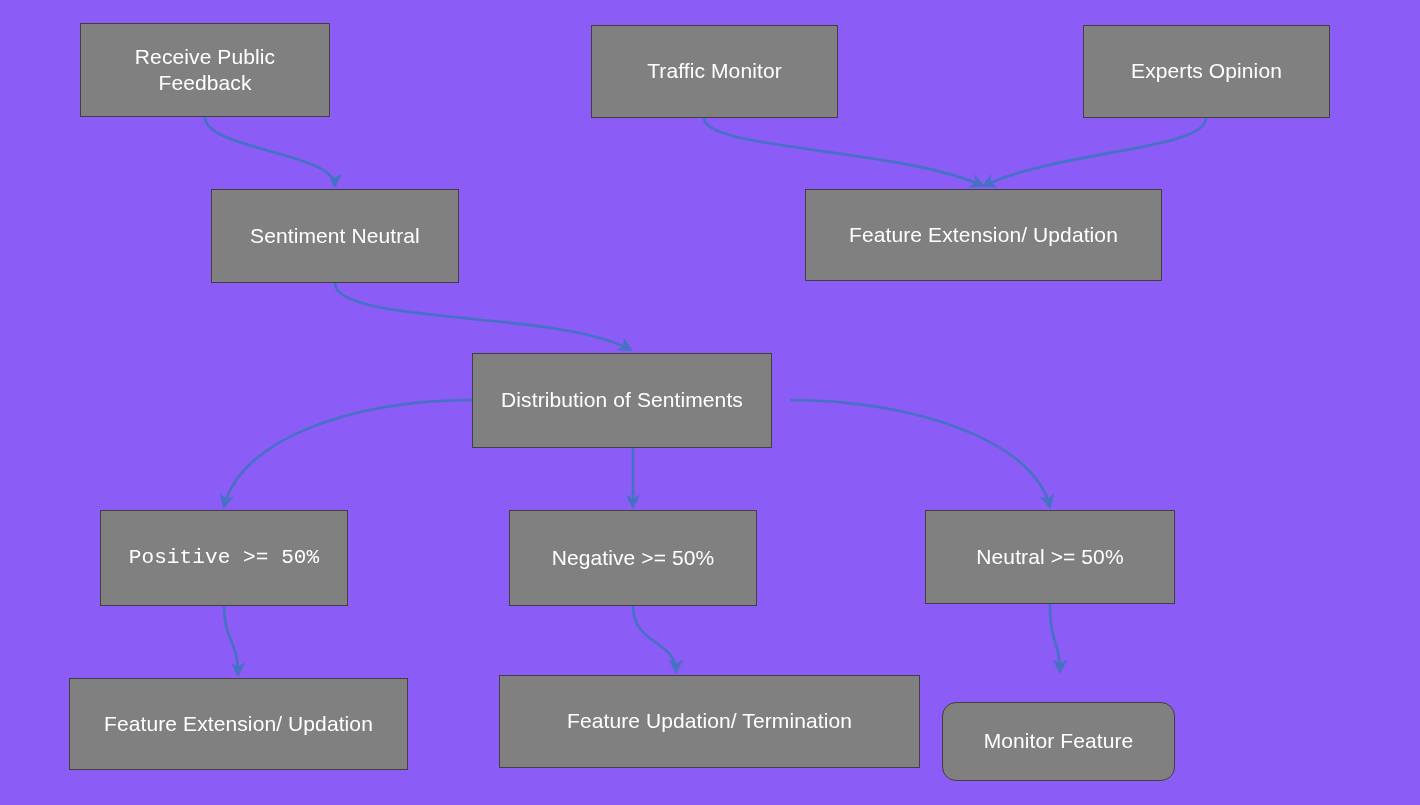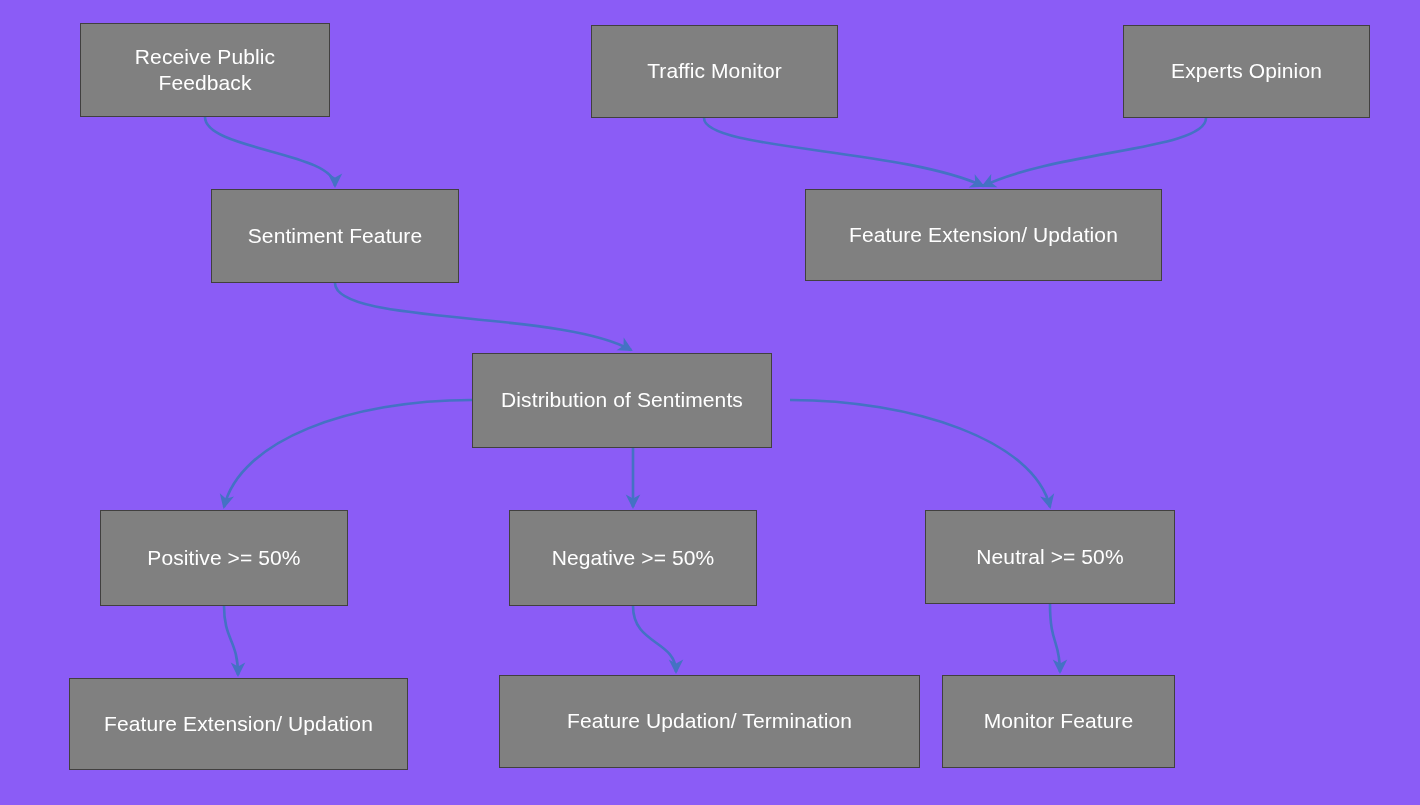--- a/index.html
+++ b/index.html
@@ -68,25 +68,25 @@
         <path d="M 224,606 C 224,640 238,640 238,675" fill="none" stroke="#4472c4" stroke-width="2.6" stroke-linecap="butt" marker-end="url(#arrowhead)"></path>
         <path d="M 633,606 C 633,645 676,640 676,672" fill="none" stroke="#4472c4" stroke-width="2.6" stroke-linecap="butt" marker-end="url(#arrowhead)"></path>
         <path d="M 1050,604 C 1050,645 1060,640 1060,672" fill="none" stroke="#4472c4" stroke-width="2.6" stroke-linecap="butt" marker-end="url(#arrowhead)"></path>
       </g>
   </svg>
 
   <div id="nodes-layer">
       <div class="node" style="left: 80px; top: 23px; width: 250px; height: 94px;">Receive Public
 Feedback</div>
       <div class="node" style="left: 591px; top: 25px; width: 247px; height: 93px;">Traffic Monitor</div>
-      <div class="node" style="left: 1083px; top: 25px; width: 247px; height: 93px; margin-left: 40px;">Experts Opinion</div>
-      <div class="node" style="left: 211px; top: 189px; width: 248px; height: 94px;">Sentiment Feature</div>
+      <div class="node" style="left: 1083px; top: 25px; width: 247px; height: 93px;">Experts Opinion</div>
+      <div class="node" style="left: 211px; top: 189px; width: 248px; height: 94px;">Sentiment Neutral</div>
       <div class="node" style="left: 805px; top: 189px; width: 357px; height: 92px;">Feature Extension/ Updation</div>
       <div class="node" style="left: 472px; top: 353px; width: 300px; height: 95px;">Distribution of Sentiments</div>
-      <div class="node" style="left: 100px; top: 510px; width: 248px; height: 96px;">Positive &gt;= 50%</div>
+      <div class="node" style="left: 100px; top: 510px; width: 248px; height: 96px; font-family: Liberation Mono, monospace;">Positive &gt;= 50%</div>
       <div class="node" style="left: 509px; top: 510px; width: 248px; height: 96px; text-align: center;">Negative &gt;= 50%</div>
       <div class="node" style="left: 925px; top: 510px; width: 250px; height: 94px;">Neutral &gt;= 50%</div>
       <div class="node" style="left: 69px; top: 678px; width: 339px; height: 92px;">Feature Extension/ Updation</div>
       <div class="node" style="left: 487px; top: 675px; width: 421px; height: 93px; margin-left: 12px;">Feature Updation/ Termination</div>
-      <div class="node" style="left: 942px; top: 675px; width: 233px; height: 93px;">Monitor Feature</div>
+      <div class="node" style="left: 942px; top: 702px; width: 233px; height: 79px; border-radius: 14px;">Monitor Feature</div>
     </div>
 
 </div>
 
 </body></html>

